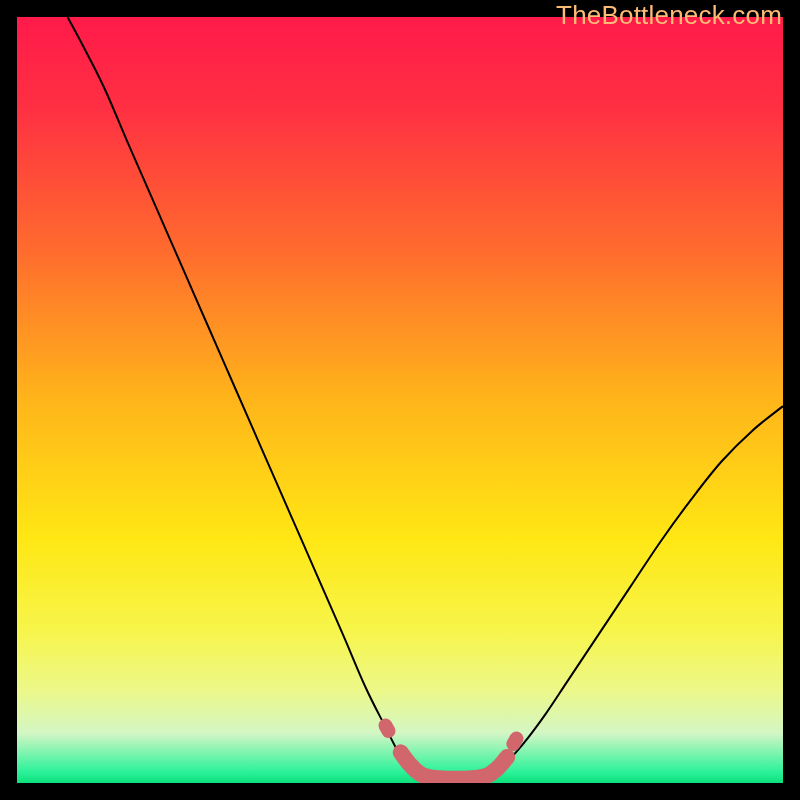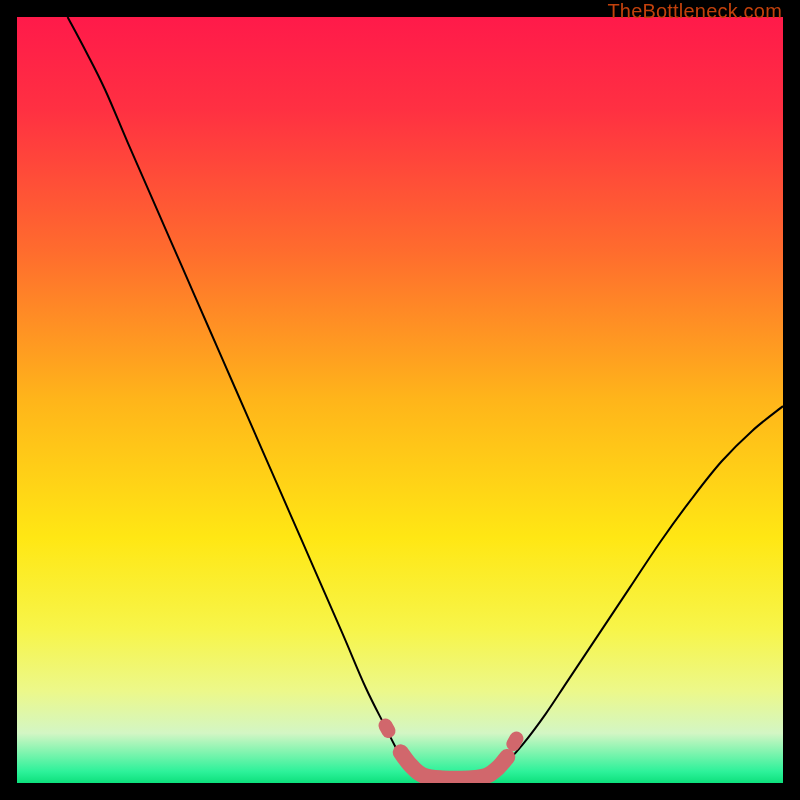--- a/index.html
+++ b/index.html
@@ -39,23 +39,23 @@
     top: 0;
     width: 766px;
     height: 766px;
     overflow: visible;
   }
   .watermark {
     position: absolute;
     top: 0px;
     right: 18px;
     font-family: Arial, Helvetica, sans-serif;
-    font-size: 20px;
+    font-size: 26px;
     letter-spacing: 0.2px;
-    color: #c2410c;
+    color: #fdba74;
     font-weight: 400;
     user-select: none;
   }
 </style>
 </head>
 <body>
 
 <div class="frame">
   <div class="plot">
     <svg class="gradient" viewBox="0 0 766 766" preserveAspectRatio="none">

